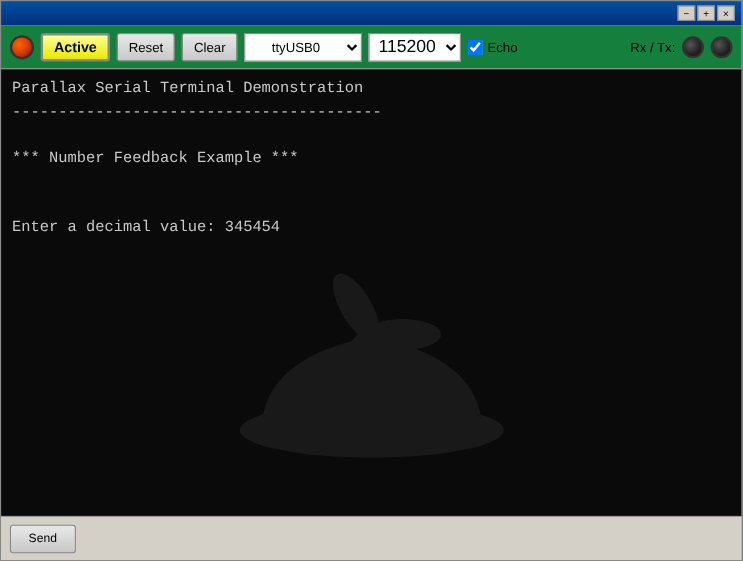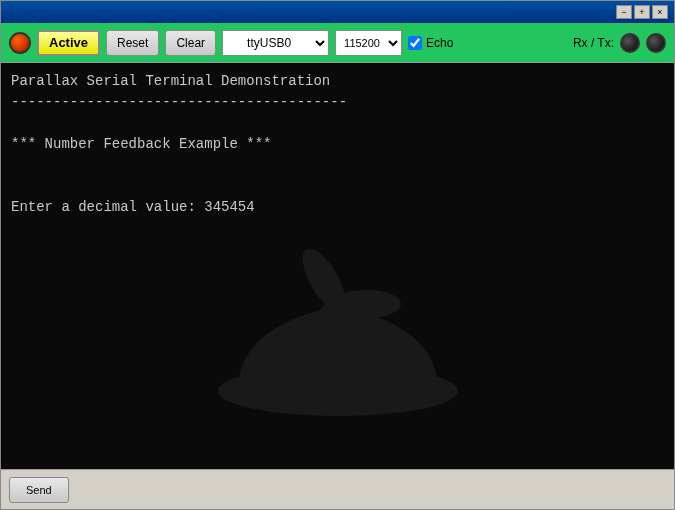--- a/index.html
+++ b/index.html
@@ -45,21 +45,21 @@
       width: 16px;
       height: 14px;
       font-size: 9px;
       display: flex;
       align-items: center;
       justify-content: center;
       cursor: pointer;
       color: #000;
     }
     .toolbar {
-      background: #22c55e;
+      background: #15803d;
       border-bottom: 1px solid #999;
       padding: 5px 8px;
       display: flex;
       align-items: center;
       gap: 6px;
       height: 40px;
     }
     .led-indicator {
       width: 22px;
       height: 22px;
@@ -93,21 +93,21 @@
     }
     .port-select {
       height: 26px;
       font-size: 12px;
       background: white;
       border: 1px solid #888;
       padding: 0 20px;
     }
     .baud-select {
       height: 26px;
-      font-size: 11px;
+      font-size: 16px;
       background: white;
       border: 1px solid #888;
       padding: 0 4px;
     }
     .echo-label {
       display: flex;
       align-items: flex-start;
       gap: 4px;
       font-size: 12px;
     }

